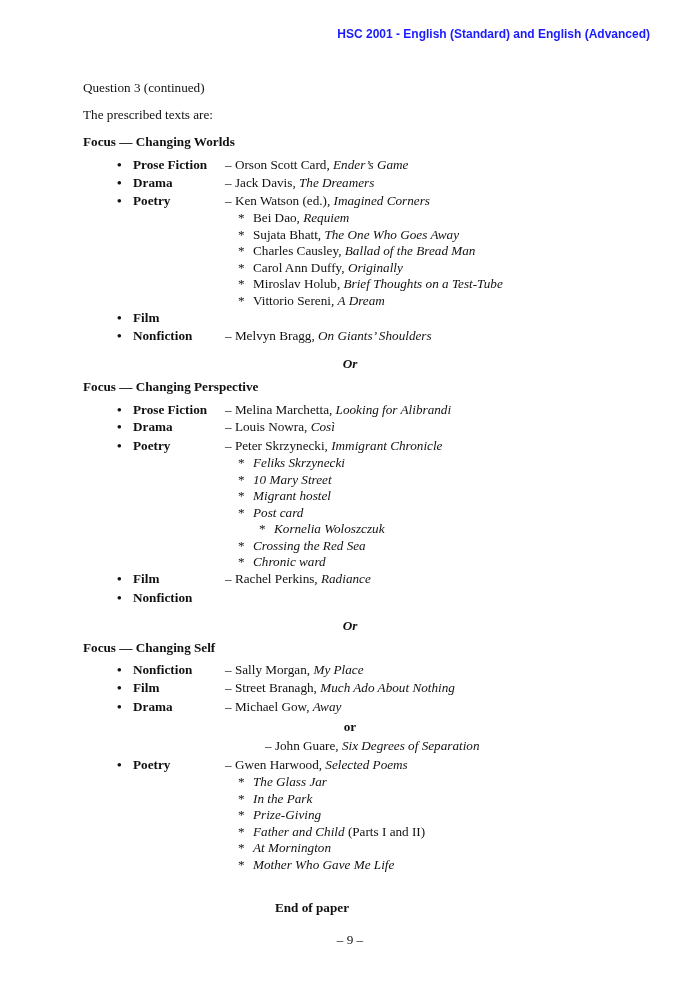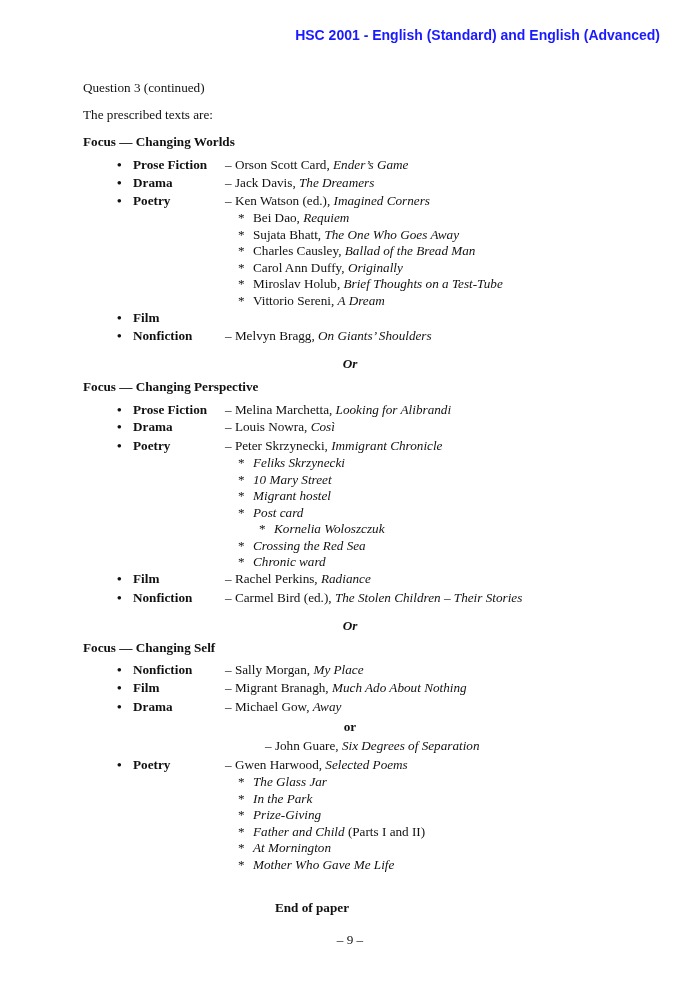--- a/index.html
+++ b/index.html
@@ -1,19 +1,19 @@
 <!DOCTYPE html>
 <html><head>
 <meta charset="utf-8">
 <style>
   html, body { margin: 0; padding: 0; background: #ffffff; }
   body { width: 700px; height: 991px; position: relative; overflow: hidden;
          font-family: "Liberation Serif", "DejaVu Serif", serif; color: #111; font-size: 13.2px; }
-  .header { position: absolute; top: 27px; right: 40px; font-family: "Liberation Sans", "DejaVu Sans", sans-serif;
-            font-weight: bold; font-size: 14px; color: #1a1aff; }
+  .header { position: absolute; top: 27px; right: 50px; font-family: "Liberation Sans", "DejaVu Sans", sans-serif;
+            font-weight: bold; font-size: 12px; color: #1a1aff; }
   .para { position: absolute; left: 83px; }
   .q { top: 80px; }
   .intro { top: 107px; }
   .focus { position: absolute; left: 83px; font-weight: bold; }
   .row { position: absolute; left: 0; width: 700px; height: 17px; }
   .bullet { position: absolute; left: 117px; font-weight: bold; }
   .genre { position: absolute; left: 133px; font-weight: bold; }
   .entry { position: absolute; left: 225px; white-space: nowrap; }
   .sub { position: absolute; left: 238px; white-space: nowrap; }
   .sub .star { display: inline-block; width: 15px; }
@@ -113,33 +113,32 @@
       <span class="sub"><span class="star">*</span><span class="it">Chronic ward</span></span>
     </div>
     <div class="row" style="top: 571px;">
       <span class="bullet">•</span>
       <span class="genre">Film</span>
       <span class="entry"><span>– </span><span>Rachel Perkins, </span><span class="it">Radiance</span></span>
     </div>
     <div class="row" style="top: 590px;">
       <span class="bullet">•</span>
       <span class="genre">Nonfiction</span>
-      <span class="entry"><span>– </span><span>Carmel Bird (ed.), </span><span class="it">The Stolen Children – Their Stories</span></span>
     </div>
     <div class="or" style="top: 618px;">Or</div>
     <div class="focus" style="top: 640px;">Focus — Changing Self</div>
     <div class="row" style="top: 662px;">
       <span class="bullet">•</span>
       <span class="genre">Nonfiction</span>
       <span class="entry"><span>– </span><span>Sally Morgan, </span><span class="it">My Place</span></span>
     </div>
     <div class="row" style="top: 680px;">
       <span class="bullet">•</span>
       <span class="genre">Film</span>
-      <span class="entry"><span>– </span><span>Migrant Branagh, </span><span class="it">Much Ado About Nothing</span></span>
+      <span class="entry"><span>– </span><span>Street Branagh, </span><span class="it">Much Ado About Nothing</span></span>
     </div>
     <div class="row" style="top: 699px;">
       <span class="bullet">•</span>
       <span class="genre">Drama</span>
       <span class="entry"><span>– </span><span>Michael Gow, </span><span class="it">Away</span></span>
     </div>
     <div class="or-plain" style="top: 719px;">or</div>
     <div class="row" style="top: 738px; margin-left: 40px;">
       <span class="entry"><span>– </span><span>John Guare, </span><span class="it">Six Degrees of Separation</span></span>
     </div>

